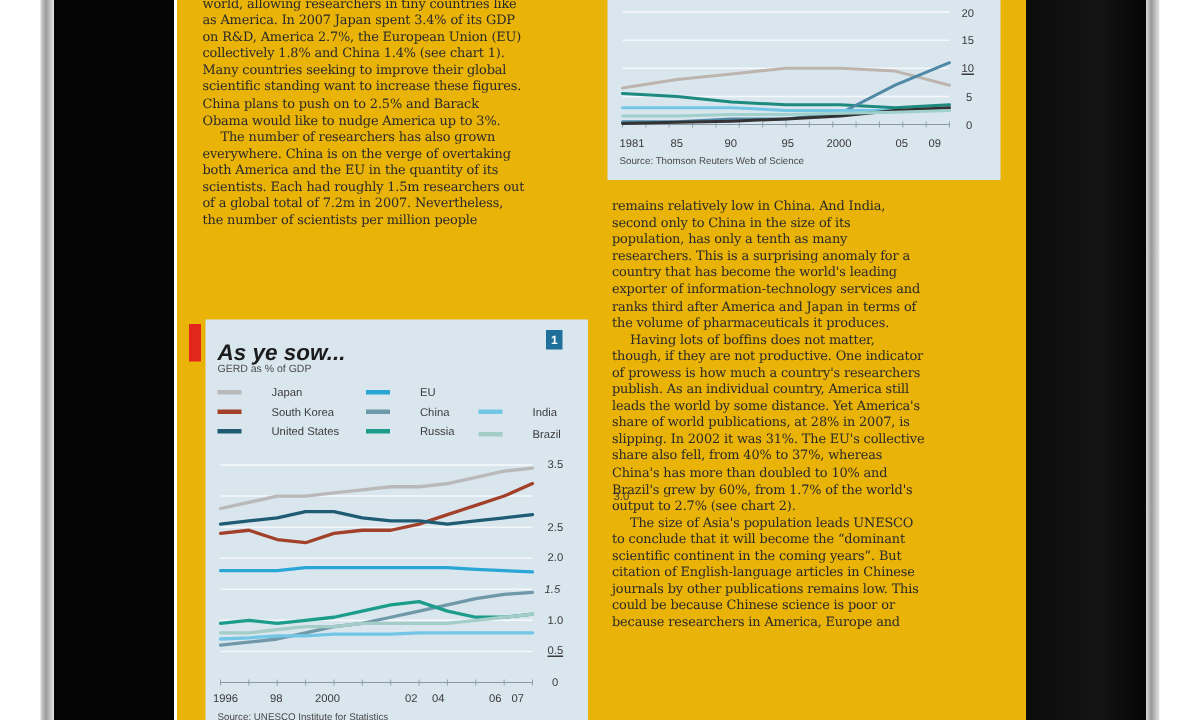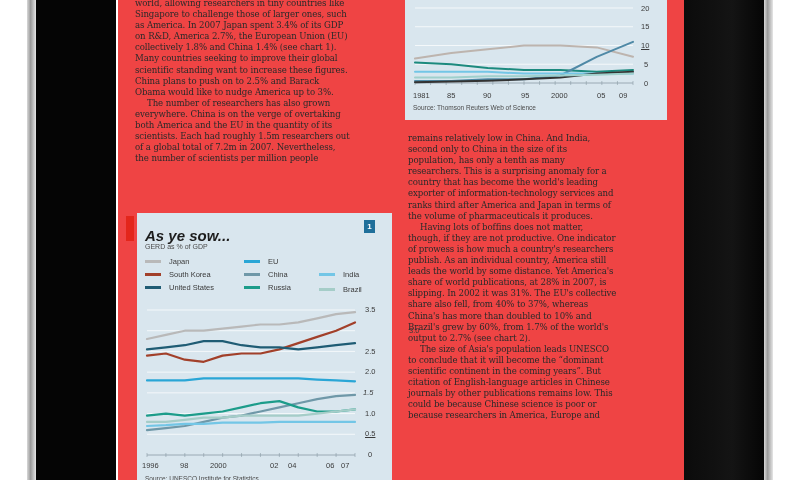--- a/index.html
+++ b/index.html
@@ -1,46 +1,45 @@
 <!DOCTYPE html>
 <html><head>
 <meta charset="utf-8">
 <style>
   html,body{margin:0;padding:0;}
   body{width:800px;height:480px;overflow:hidden;background:#ffffff;position:relative;font-family:"DejaVu Serif","Liberation Serif",serif;}
   .frame-edge{position:absolute;top:0;height:480px;background:linear-gradient(90deg,#d8d8d8,#9a9a9a 40%,#e6e6e6);}
   .bezel{position:absolute;top:0;height:480px;background:#050505;}
-  .screen{position:absolute;left:118px;top:0;width:566px;height:480px;background:#ef4444;overflow:hidden;}
+  .screen{position:absolute;left:118px;top:0;width:566px;height:480px;background:#eab308;overflow:hidden;}
   .col{position:absolute;color:#2a2a2a;font-size:8.6px;line-height:11.1px;letter-spacing:-0.1px;}
   .col p{margin:0;text-align:left;}
   .col p.indent{text-indent:12px;}
   .chartbox{position:absolute;background:#d9e6ee;}
   .chart-title{position:absolute;font-family:"Liberation Sans",sans-serif;font-weight:bold;font-size:15px;color:#1c1c1c;font-style:italic;}
   .chart-sub{position:absolute;font-family:"Liberation Sans",sans-serif;font-size:7px;color:#4a4a4a;}
-  .legend-item{position:absolute;font-family:"Liberation Sans",sans-serif;font-size:7.5px;color:#3a3a3a;display:flex;align-items:center;gap:8px;white-space:nowrap;}
+  .legend-item{position:absolute;font-family:"Liberation Sans",sans-serif;font-size:7.5px;color:#3a3a3a;display:flex;align-items:center;gap:20px;white-space:nowrap;}
   .swatch{display:inline-block;width:16px;height:3px;}
   .tick{position:absolute;font-family:"Liberation Sans",sans-serif;font-size:7.5px;color:#3a3a3a;}
   .source{position:absolute;font-family:"Liberation Sans",sans-serif;font-size:6.5px;color:#4a4a4a;white-space:nowrap;}
   .red-tab{position:absolute;background:#e3261b;}
   .chart-num{position:absolute;background:#1f6f9a;color:#ffffff;font-family:"Liberation Sans",sans-serif;font-size:8px;font-weight:bold;text-align:center;}
   svg{position:absolute;overflow:visible;}
 </style>
 </head>
 <body>
 
 <div class="frame-edge" style="left:27px;width:9px;"></div>
 <div class="bezel" style="left:36px;width:80px;"></div>
 <div class="bezel" style="left:684px;width:80px;background:linear-gradient(90deg,#0b0b0b,#141414 60%,#050505);"></div>
 <div class="frame-edge" style="left:764px;width:9px;"></div>
 
 <div class="screen">
 
   <div class="col" style="left:17px;top:-2px;width:266px;">
     <p>world, allowing researchers in tiny countries like</p>
-    <p>Singapore to challenge those of larger ones, such</p>
     <p>as America. In 2007 Japan spent 3.4% of its GDP</p>
     <p>on R&amp;D, America 2.7%, the European Union (EU)</p>
     <p>collectively 1.8% and China 1.4% (see chart 1).</p>
     <p>Many countries seeking to improve their global</p>
     <p>scientific standing want to increase these figures.</p>
     <p>China plans to push on to 2.5% and Barack</p>
     <p>Obama would like to nudge America up to 3%.</p>
     <p class="indent">The number of researchers has also grown</p>
     <p>everywhere. China is on the verge of overtaking</p>
     <p>both America and the EU in the quantity of its</p>

